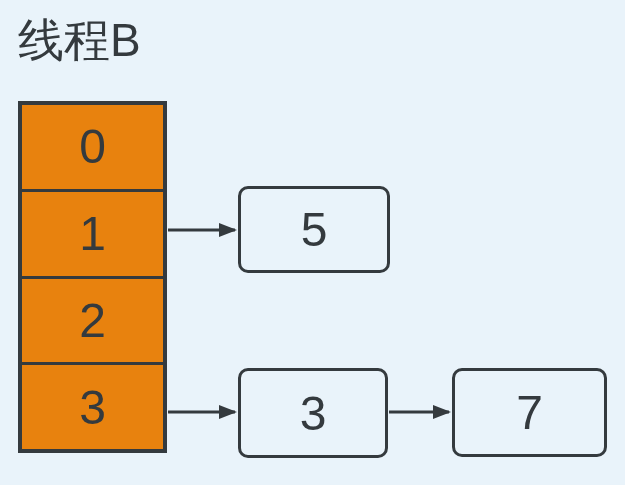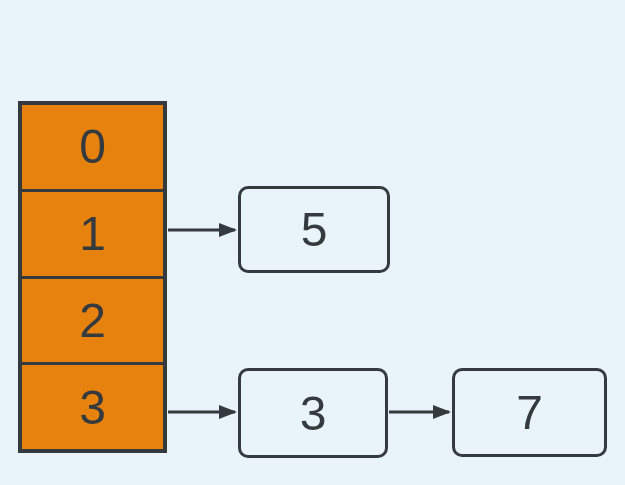--- a/index.html
+++ b/index.html
@@ -74,20 +74,21 @@
     width: 625px;
     height: 485px;
     pointer-events: none;
   }
 </style>
 </head>
 <body>
 
 <div class="canvas">
 
+  <div class="diagram-title">线程B</div>
 
   <div class="bucket-array">
     <div class="bucket-slot">0</div>
     <div class="bucket-slot">1</div>
     <div class="bucket-slot">2</div>
     <div class="bucket-slot">3</div>
   </div>
 
   <div class="list-node node-5">
     <span>5</span>

